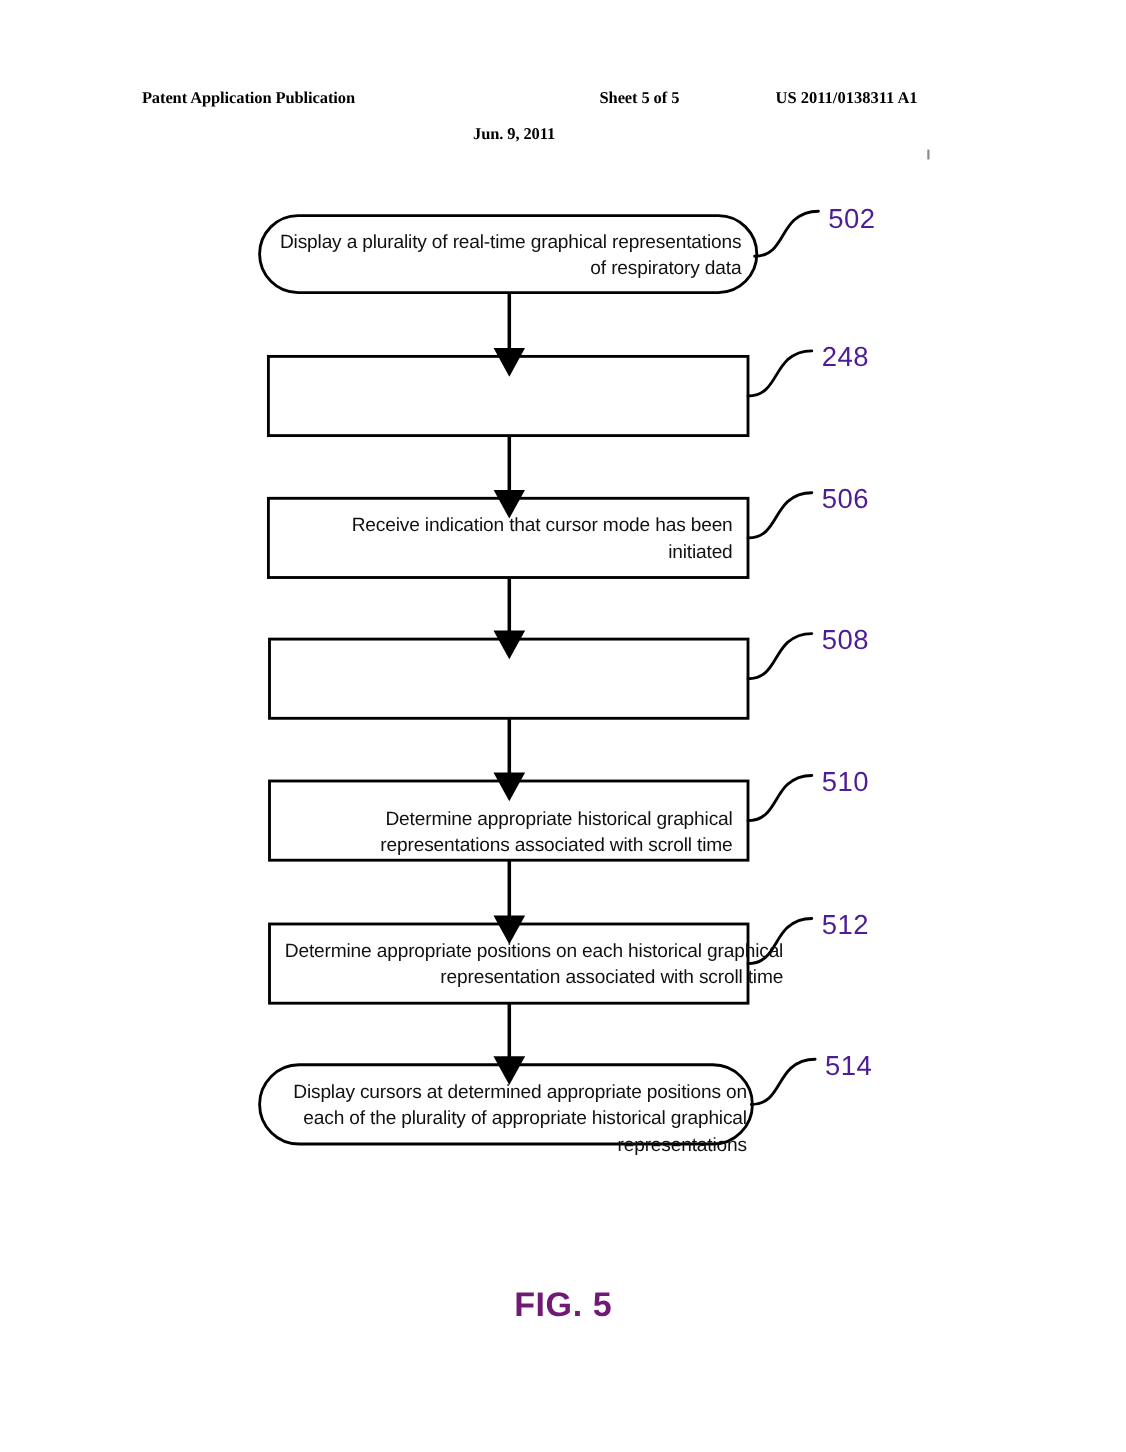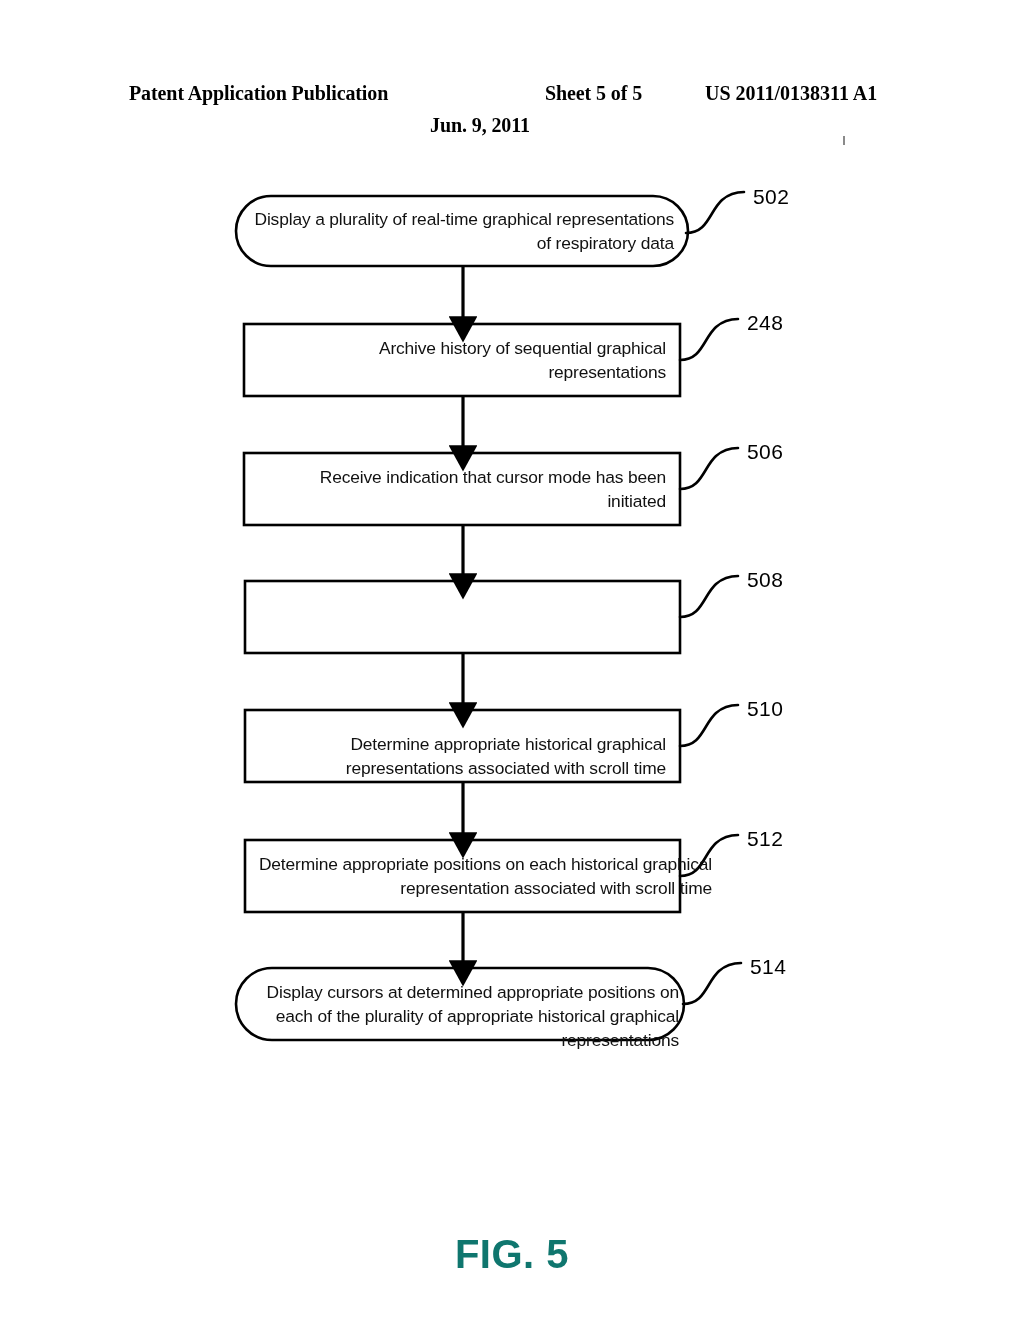--- a/index.html
+++ b/index.html
@@ -20,21 +20,21 @@
   .page-header {
     position: absolute;
     left: 0;
     top: 82px;
     width: 1024px;
     height: 32px;
     display: flex;
     align-items: baseline;
     font-family: "Liberation Serif", serif;
     font-weight: bold;
-    font-size: 20px;
+    font-size: 15px;
     letter-spacing: -0.1px;
     white-space: nowrap;
   }
   .hdr-pub   { position: absolute; left: 129px; top: 0; }
   .hdr-date  { position: absolute; left: 430px; top: 0; margin-top: 32px; }
   .hdr-sheet { position: absolute; left: 545px; top: 0; }
   .hdr-num   { position: absolute; left: 705px; top: 0; letter-spacing: 0px; text-align: right; }
 
   
   .scan-speck {
@@ -76,38 +76,38 @@
     letter-spacing: -0.15px;
     color: #111111;
     box-sizing: border-box;
     padding: 0 14px;
   }
 
   
   .ref-num {
     position: absolute;
     font-family: "Liberation Sans", sans-serif;
-    font-size: 21px;
+    font-size: 25px;
     letter-spacing: 0.4px;
-    color: #000000;
+    color: #4c1d95;
     white-space: nowrap;
   }
 
   
   .fig-caption {
     position: absolute;
     left: 0;
-    top: 1232px;
+    top: 1168px;
     width: 1024px;
     text-align: center;
     font-family: "Liberation Sans", sans-serif;
     font-weight: bold;
-    font-size: 40px;
+    font-size: 31px;
     letter-spacing: 0.5px;
-    color: #0f766e;
+    color: #701a75;
   }
 </style>
 </head>
 <body>
 
 <div class="page-header">
   <span class="hdr-pub">Patent Application Publication</span>
   <span class="hdr-date">Jun. 9, 2011</span>
   <span class="hdr-sheet">Sheet 5 of 5</span>
   <span class="hdr-num">US 2011/0138311 A1</span>
@@ -155,21 +155,20 @@
 
     <path d="M680,746 C702,746 703,725 716,713 C724,706 731,705 738,705" fill="none" stroke="#000000" stroke-width="2.6" stroke-linecap="round"></path>
 
     <path d="M680,876 C702,876 703,855 716,843 C724,836 731,835 738,835" fill="none" stroke="#000000" stroke-width="2.6" stroke-linecap="round"></path>
 
     <path d="M683,1004 C705,1004 706,983 719,971 C727,964 734,963 741,963" fill="none" stroke="#000000" stroke-width="2.6" stroke-linecap="round"></path>
   </svg>
 
   <div class="node-text" style="left:236px; top:196px; width:452px; height:70px;">Display a plurality of real-time graphical representations of respiratory data</div>
 
-  <div class="node-text" style="left:244px; top:324px; width:436px; height:72px;">Archive history of sequential graphical representations</div>
 
   <div class="node-text" style="left:244px; top:453px; width:436px; height:72px;">Receive indication that cursor mode has been initiated</div>
 
 
   <div class="node-text" style="left:245px; top:710px; width:435px; height:92px;">Determine appropriate historical graphical representations associated with scroll time</div>
 
   <div class="node-text" style="left:245px; top:840px; width:472px; height:72px; padding:0 5px;">Determine appropriate positions on each historical graphical representation associated with scroll time</div>
 
   <div class="node-text" style="left:236px; top:980px; width:448px; height:72px; padding:16px 5px;">Display cursors at determined appropriate positions on each of the plurality of appropriate historical graphical representations</div>
 

